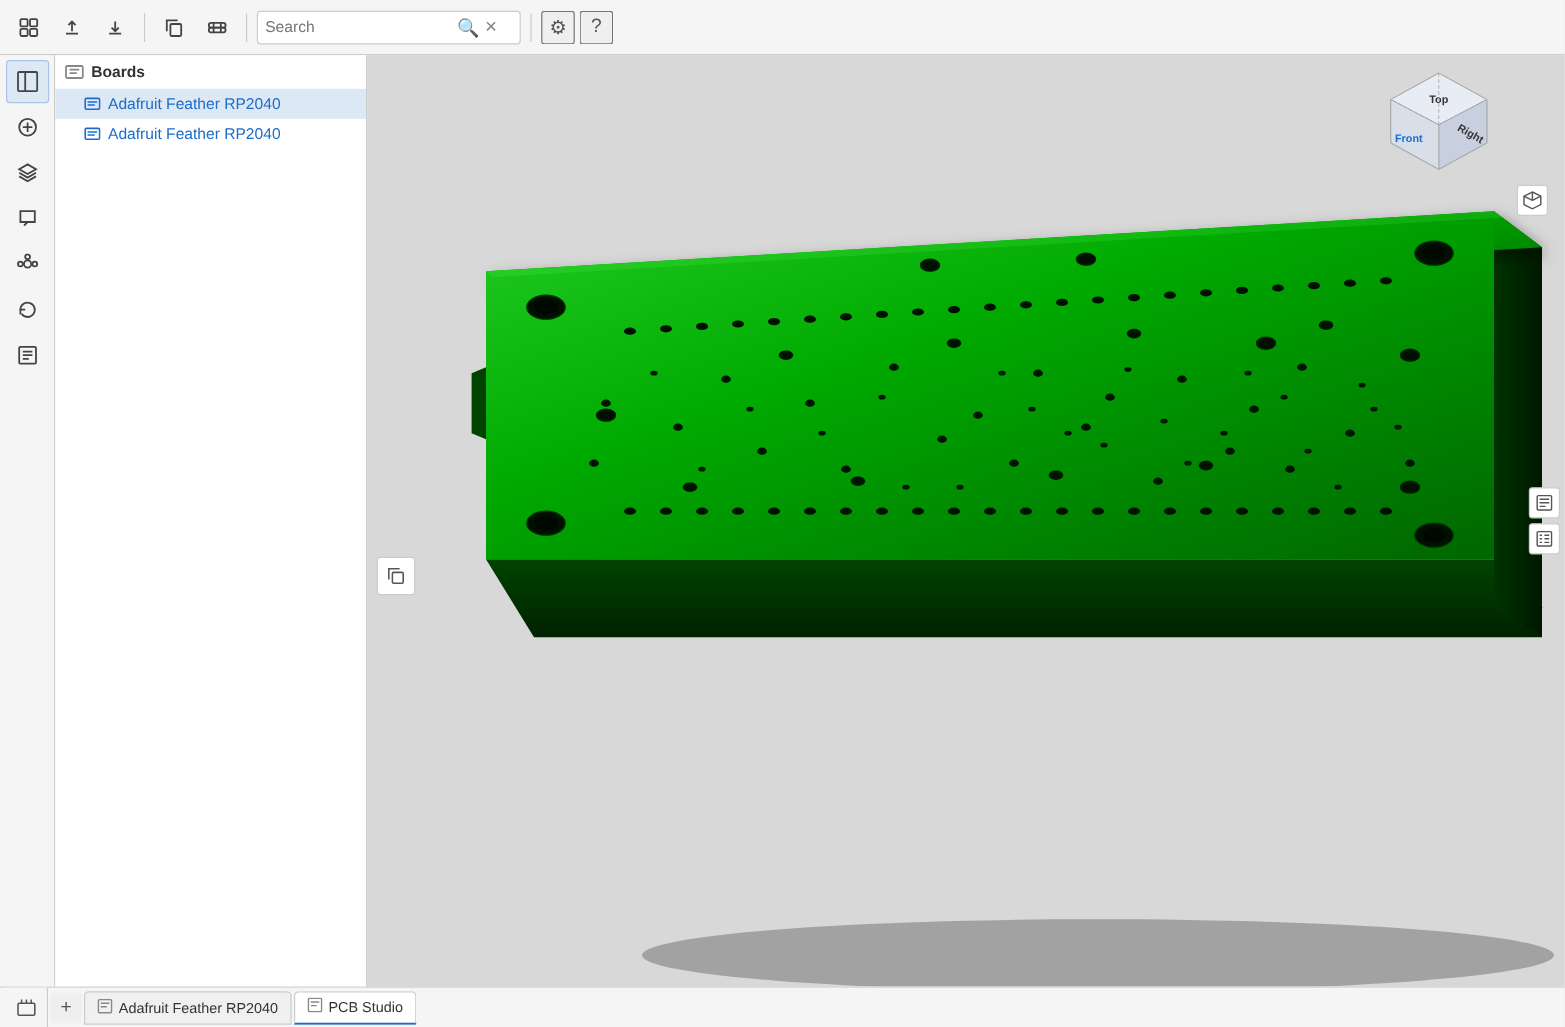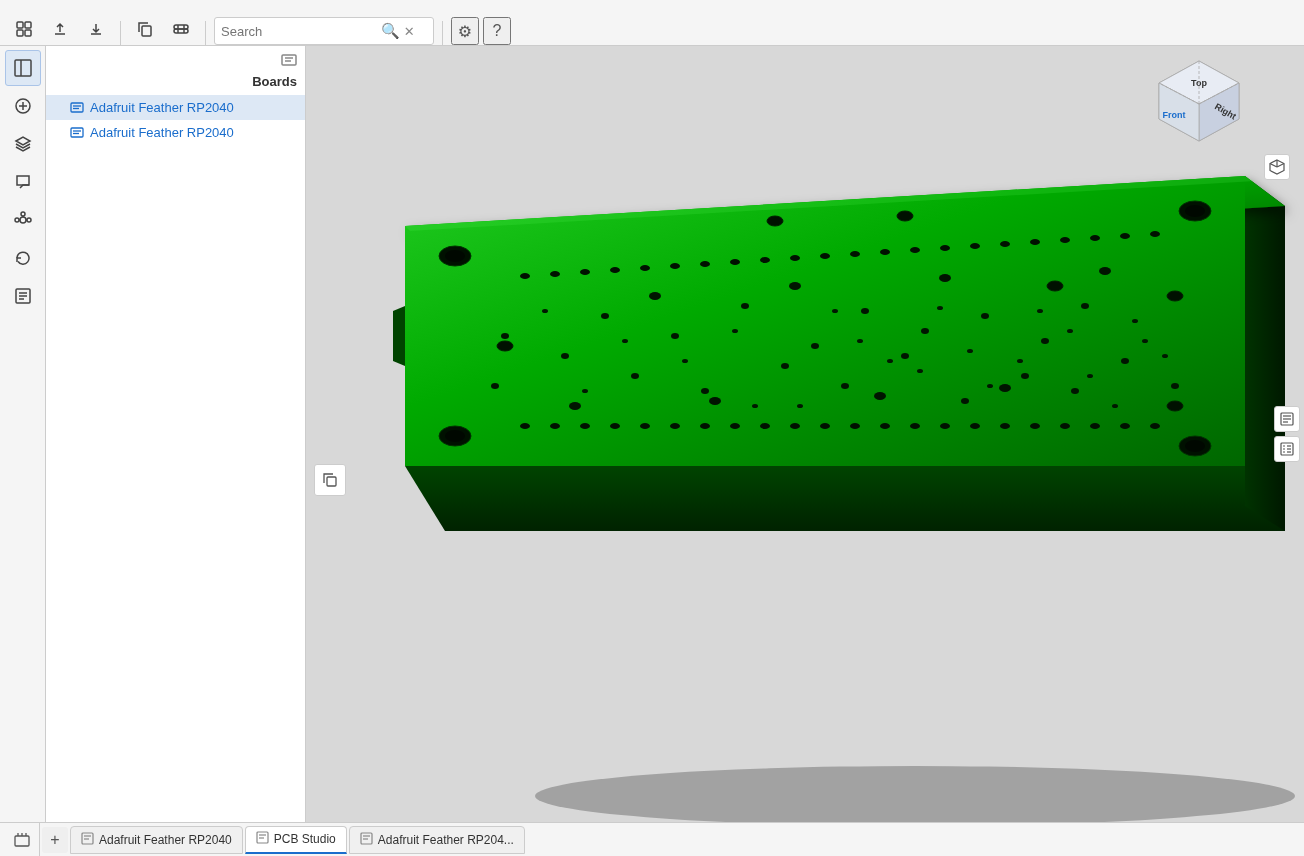--- a/index.html
+++ b/index.html
@@ -1,20 +1,20 @@
 <!DOCTYPE html>
 <html><head>
   <meta charset="utf-8">
   <style>
     * { margin: 0; padding: 0; box-sizing: border-box; }
     body { width: 1304px; height: 856px; overflow: hidden; background: #f0f0f0; font-family: 'Segoe UI', Arial, sans-serif; font-size: 13px; }
 
     
     #toolbar {
-      display: flex; align-items: flex-end;
+      display: flex; align-items: center;
       background: #f5f5f5; border-bottom: 1px solid #ccc;
       height: 46px; padding: 0 8px; gap: 4px;
     }
     .toolbar-btn {
       width: 32px; height: 32px; display: flex; align-items: center; justify-content: center;
       border: 1px solid transparent; border-radius: 3px; cursor: pointer; background: none;
       font-size: 16px; color: #444;
     }
     .toolbar-sep { width: 1px; height: 24px; background: #ccc; margin: 0 4px; }
     #search-box {
@@ -44,22 +44,22 @@
       font-size: 16px; color: #444;
     }
     .rail-btn.active { background: #dde8f5; border-color: #aac4e8; }
 
     
     #side-panel {
       width: 260px; background: white; border-right: 1px solid #ccc;
       overflow-y: auto; flex-shrink: 0;
     }
     .tree-section-header {
-      display: flex; align-items: flex-end; padding: 6px 8px; font-weight: 600; color: #333;
-      gap: 6px; cursor: pointer; flex-direction: column;
+      display: flex; align-items: flex-start; padding: 6px 8px; font-weight: 600; color: #333;
+      gap: 6px; cursor: pointer;
     }
     .tree-item {
       display: flex; align-items: center; padding: 5px 8px 5px 24px;
       gap: 6px; cursor: pointer; color: #1a6dcc;
     }
     .tree-item.selected { background: #dde8f5; }
     .floating-btn {
       position: absolute; left: 306px; top: 450px;
       width: 32px; height: 32px; background: white; border: 1px solid #ccc;
       border-radius: 3px; display: flex; align-items: center; justify-content: center;
@@ -507,23 +507,13 @@
     <span class="tab-icon">
       <svg width="13" height="13" viewBox="0 0 13 13" fill="none" stroke="#888" stroke-width="1.2">
         <rect x="1" y="1" width="11" height="11" rx="1"></rect>
         <line x1="3" y1="4" x2="10" y2="4"></line>
         <line x1="3" y1="7" x2="8" y2="7"></line>
       </svg>
     </span>
     <span>PCB Studio</span>
   </div>
 
-  <div class="tab">
-    <span class="tab-icon">
-      <svg width="13" height="13" viewBox="0 0 13 13" fill="none" stroke="#888" stroke-width="1.2">
-        <rect x="1" y="1" width="11" height="11" rx="1"></rect>
-        <line x1="3" y1="4" x2="10" y2="4"></line>
-        <line x1="3" y1="7" x2="8" y2="7"></line>
-      </svg>
-    </span>
-    <span>Adafruit Feather RP204...</span>
-  </div>
 </div>
 
 </body></html>

